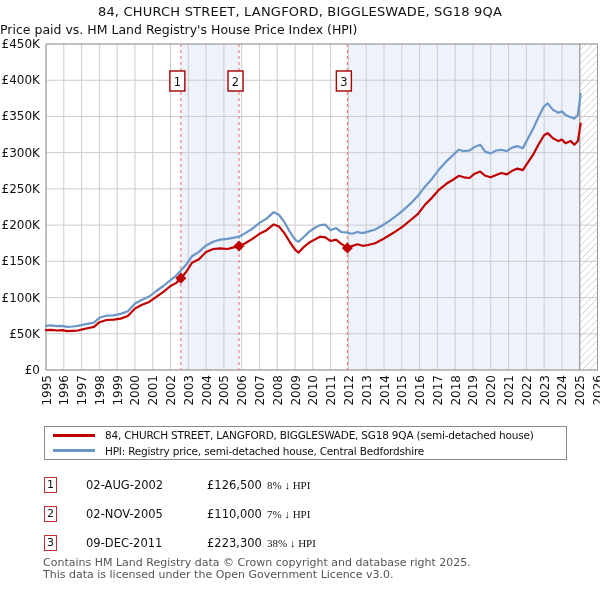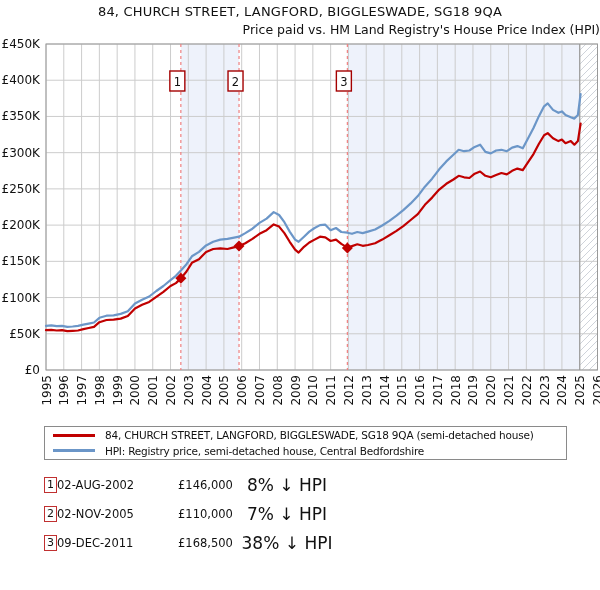--- a/index.html
+++ b/index.html
@@ -2,40 +2,40 @@
 <html><head>
 <meta charset="utf-8">
 <style>
   html,body{margin:0;padding:0;background:#fff;}
   .screen{
     position:relative;width:600px;height:590px;background:#fff;overflow:hidden;
     font-family:"DejaVu Sans","Liberation Sans",sans-serif;color:#111;padding-left:45px;
   }
   .title1{position:absolute;top:4px;left:0;width:600px;text-align:center;
     font-size:13px;letter-spacing:.2px;white-space:nowrap;}
-  .title2{position:absolute;top:22px;left:0;width:600px;text-align:right;
+  .title2{position:absolute;top:22px;left:0;width:600px;text-align:left;
     font-size:12.5px;white-space:nowrap;}
   svg{position:absolute;top:0;left:0;font-family:"DejaVu Sans","Liberation Sans",sans-serif;}
   .legend{
     position:absolute;top:426px;left:44px;width:523px;height:34px;
     border:1px solid #8a8a8a;background:#fff;box-sizing:border-box;
     display:flex;flex-direction:column;justify-content:center;gap:3px;padding:2px 0;
   }
   .legend-row{display:flex;align-items:center;height:14px;overflow:hidden;}
   .swatch{display:inline-block;width:42px;height:3px;margin:0 10px 0 8px;flex:none;}
   .legend-label{font-size:10.5px;letter-spacing:-0.2px;white-space:nowrap;}
   .sales-table{position:absolute;top:470px;left:44px;width:520px;}
   .sale-row{display:flex;align-items:center;height:29px;}
   .numbox{
     width:13px;height:16px;border:1.2px solid #c03030;box-sizing:border-box;flex:none;
     font-size:11px;line-height:14px;text-align:center;background:#fff;color:#111;
   }
-  .cell-date{width:121px;font-size:11.5px;}
+  .cell-date{width:121px;margin-left:29px;font-size:11.5px;}
   .cell-price{width:60px;font-size:11.5px;}
-  .cell-pct{width:98px;text-align:center;font-size:17px;}
+  .cell-pct{width:98px;text-align:left;font-size:11px;font-family:Liberation Serif, serif;}
   .footer{position:absolute;top:557px;left:43px;width:540px;
     font-size:11px;line-height:11.5px;color:#555;}
 </style>
 </head>
 <body>
 <div class="screen">
 
   <div class="title1">84, CHURCH STREET, LANGFORD, BIGGLESWADE, SG18 9QA</div>
   <div class="title2">Price paid vs. HM Land Registry's House Price Index (HPI)</div>
 
@@ -162,33 +162,35 @@
     <div class="legend-row">
       <span class="swatch" style="background: rgb(107, 150, 200);"></span>
       <span class="legend-label">HPI: Registry price, semi-detached house, Central Bedfordshire</span>
     </div>
   </div>
 
   <div class="sales-table">
     <div class="sale-row">
       <span class="numbox">1</span>
       <span class="cell-date">02-AUG-2002</span>
-      <span class="cell-price">£146,000</span>
+      <span class="cell-price">£126,500</span>
       <span class="cell-pct">8% ↓ HPI</span>
     </div>
     <div class="sale-row">
       <span class="numbox">2</span>
       <span class="cell-date">02-NOV-2005</span>
       <span class="cell-price">£110,000</span>
       <span class="cell-pct">7% ↓ HPI</span>
     </div>
     <div class="sale-row">
       <span class="numbox">3</span>
       <span class="cell-date">09-DEC-2011</span>
-      <span class="cell-price">£168,500</span>
+      <span class="cell-price">£223,300</span>
       <span class="cell-pct">38% ↓ HPI</span>
     </div>
   </div>
 
   <div class="footer">
+    <div>Contains HM Land Registry data © Crown copyright and database right 2025.</div>
+    <div>This data is licensed under the Open Government Licence v3.0.</div>
   </div>
 
 </div>
 
 </body></html>

